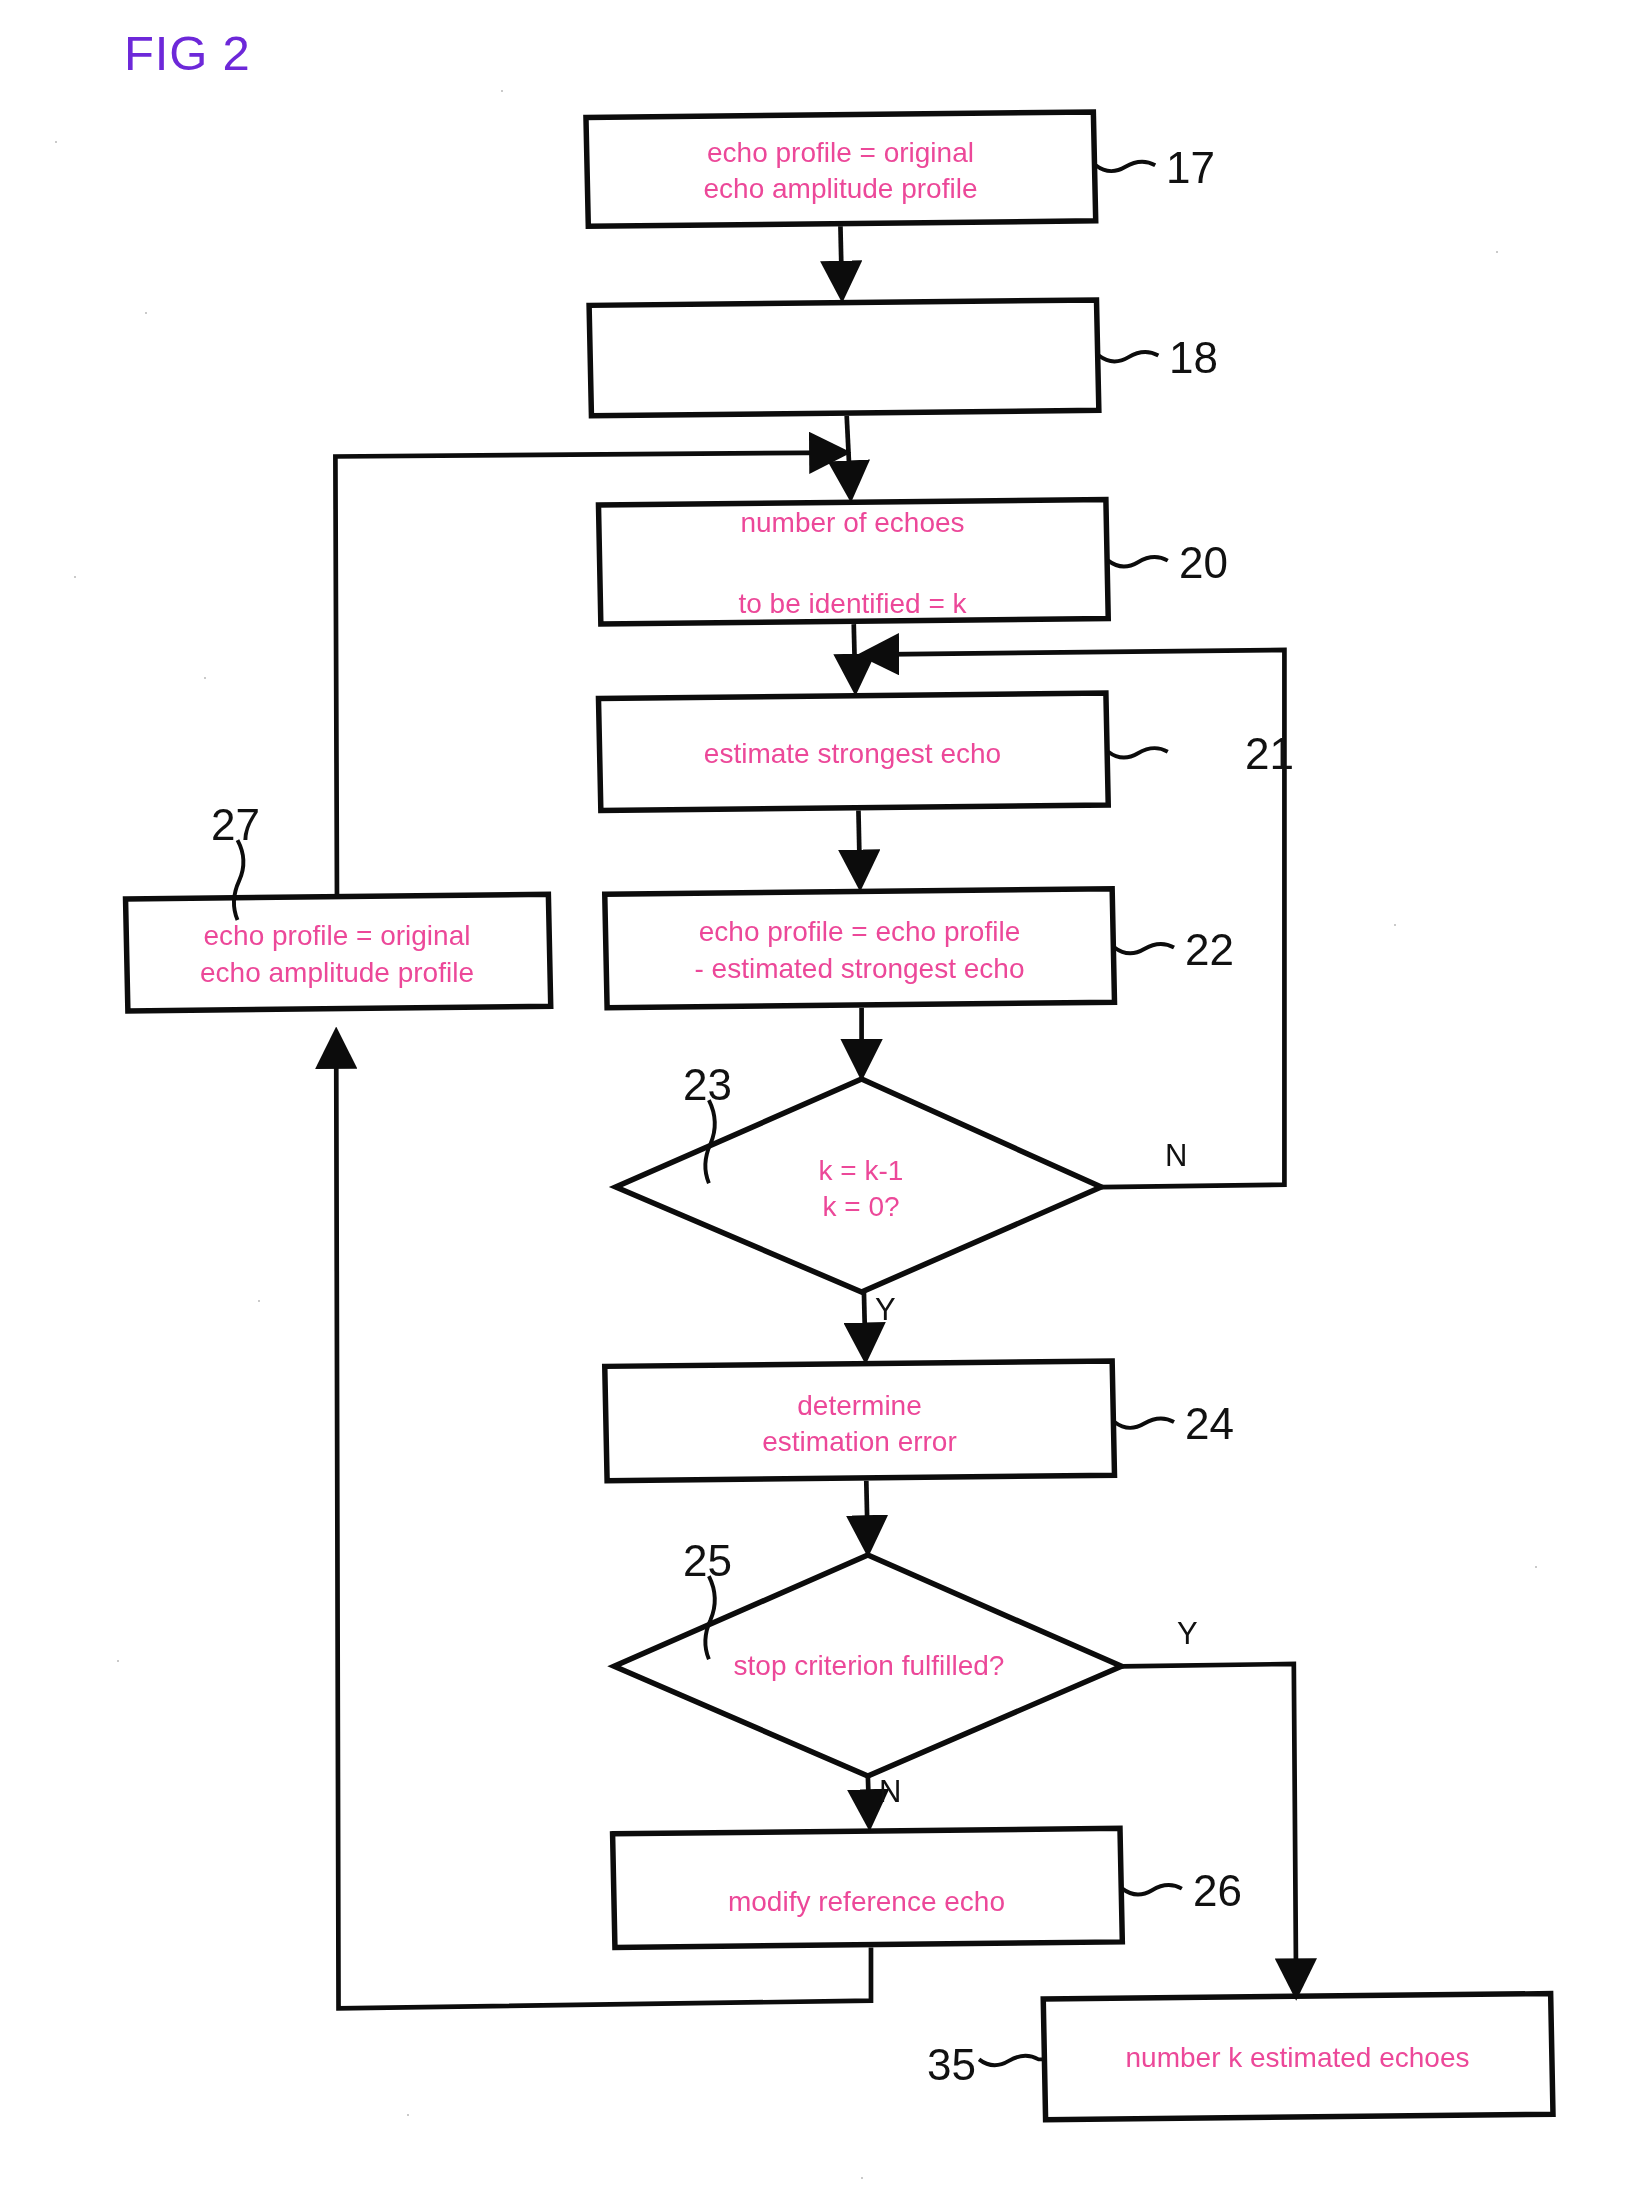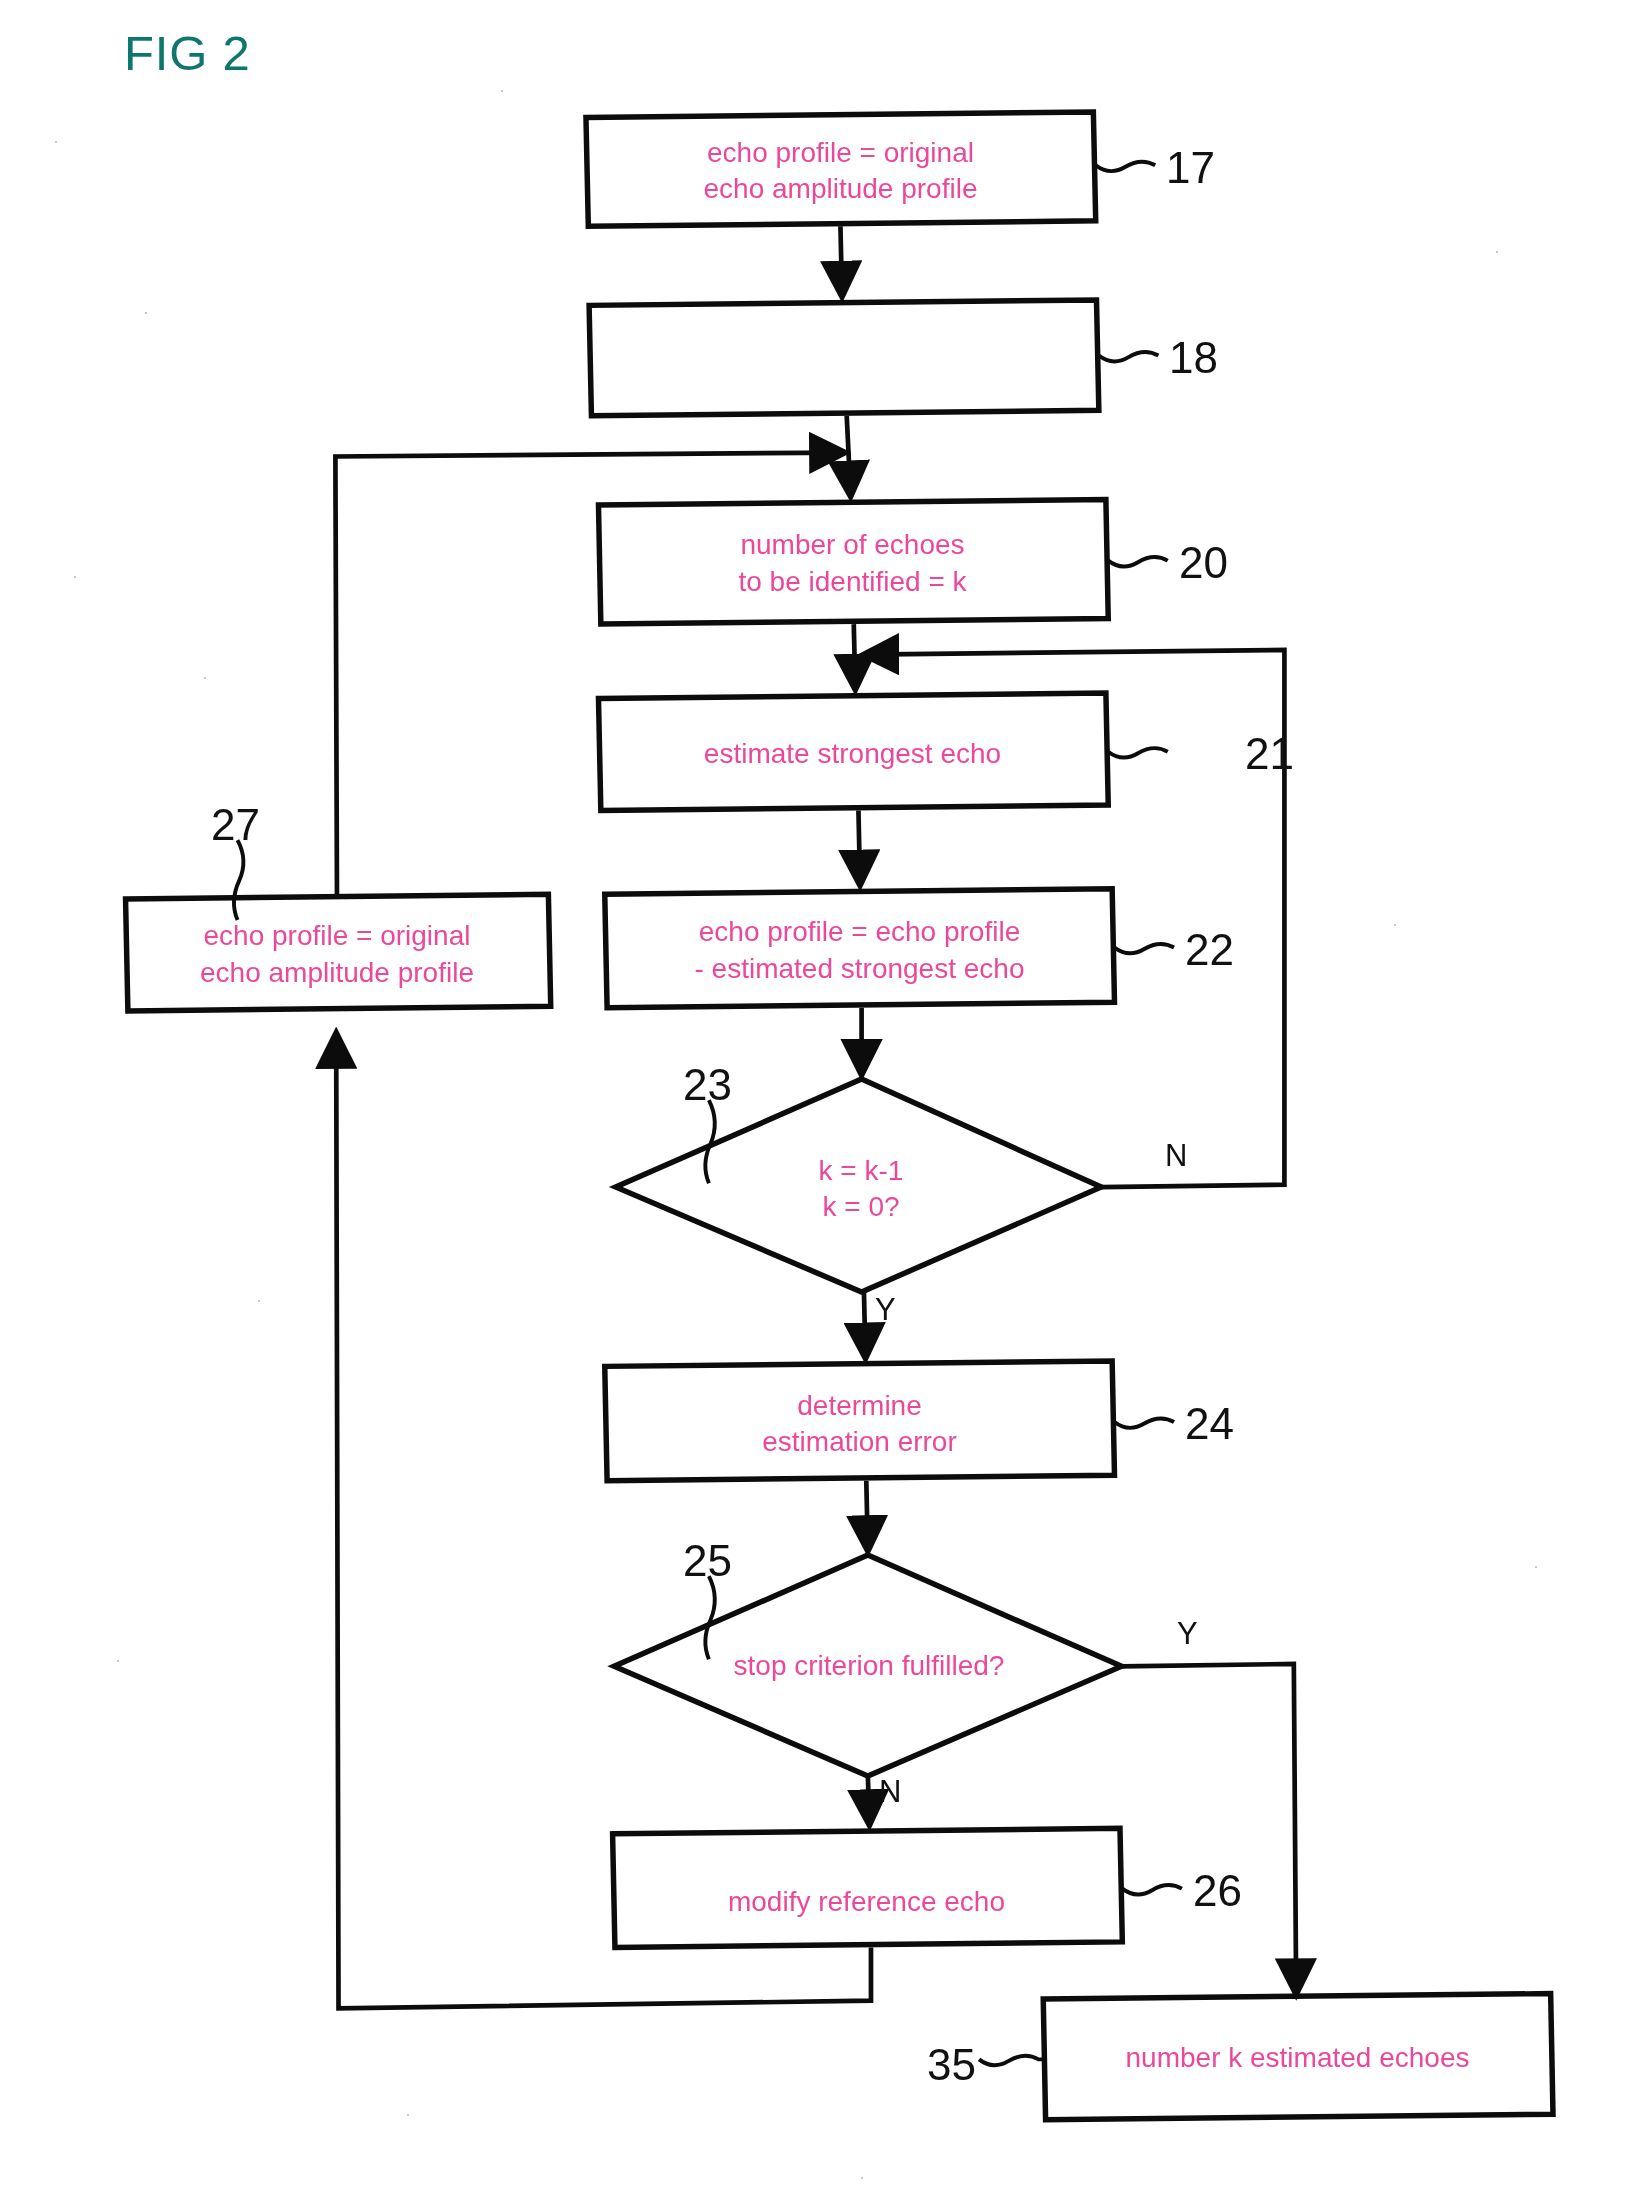--- a/index.html
+++ b/index.html
@@ -26,21 +26,21 @@
     width: 1648px;
     height: 2205px;
   }
   .fig-title {
     position: absolute;
     left: 124px;
     top: 25px;
     font-size: 49px;
     letter-spacing: 0.8px;
     font-family: "Liberation Sans", sans-serif;
-    color: #0f766e;
+    color: #6d28d9;
     white-space: nowrap;
   }
   .node-text {
     position: absolute;
     display: flex;
     flex-direction: column;
     align-items: center;
     justify-content: center;
     text-align: center;
     font-size: 28px;
@@ -149,21 +149,21 @@
     <path d="M 1250 2630 q 18 14 38 2 q 20 -12 38 -2 l 8 0" fill="none" stroke="#0c0c0c" stroke-width="5"></path>
     <path d="M 303 1073 q 14 26 2 52 q -12 26 -2 50" fill="none" stroke="#0c0c0c" stroke-width="5"></path>
     <path d="M 905 1405 q 14 28 2 56 q -12 26 -2 50" fill="none" stroke="#0c0c0c" stroke-width="5"></path>
     <path d="M 905 2013 q 14 28 2 56 q -12 26 -2 50" fill="none" stroke="#0c0c0c" stroke-width="5"></path>
   </svg>
 
   <div class="node-text" style="left:586px; top:117px; width:509px; height:108px;">
     <span class="ln">echo profile = original</span>
     <span class="ln">echo amplitude profile</span>
   </div>
-  <div class="node-text" style="left:598px; top:505px; width:509px; height:117px;">
+  <div class="node-text" style="left:598px; top:505px; width:509px; height:117px;justify-content:space-between;">
     <span class="ln">number of echoes</span>
     <span class="ln">to be identified = k</span>
   </div>
   <div class="node-text" style="left:598px; top:699px; width:509px; height:111px;">
     <span class="ln">estimate strongest echo</span>
   </div>
   <div class="node-text" style="left:605px; top:894px; width:509px; height:113px;">
     <span class="ln">echo profile = echo profile</span>
     <span class="ln">- estimated strongest echo</span>
   </div>

